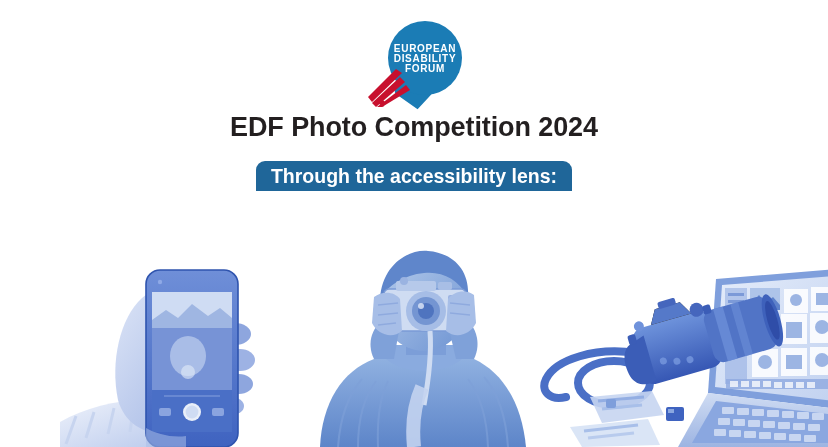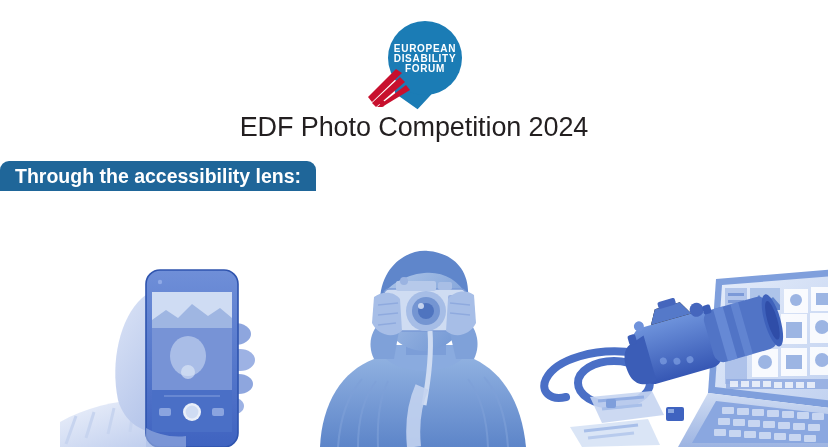--- a/index.html
+++ b/index.html
@@ -43,29 +43,29 @@
     text-align:right;
   }
   .logo-stripes{
     position:absolute; left:0; top:46px; width:56px; height:40px; z-index:2;
   }
 
   
   .title{
     position:absolute; left:0; right:0; top:111px;
     text-align:center;
-    font-size:27px; font-weight:400; letter-spacing:-0.1px;
+    font-size:27px; font-weight:700; letter-spacing:-0.1px;
     color:#231f20;
     line-height:32px;
   }
 
   
   .banner{
     position:absolute; left:0; right:0; top:161px;
-    display:flex; flex-direction:column; align-items:flex-start;
+    display:flex; flex-direction:column; align-items:center;
   }
   .banner-line{
     background:#1f6699;
     color:#ffffff;
     font-size:19.5px;
     font-weight:700;
     line-height:30px;
     white-space:nowrap;
     padding:0 15px;
   }

